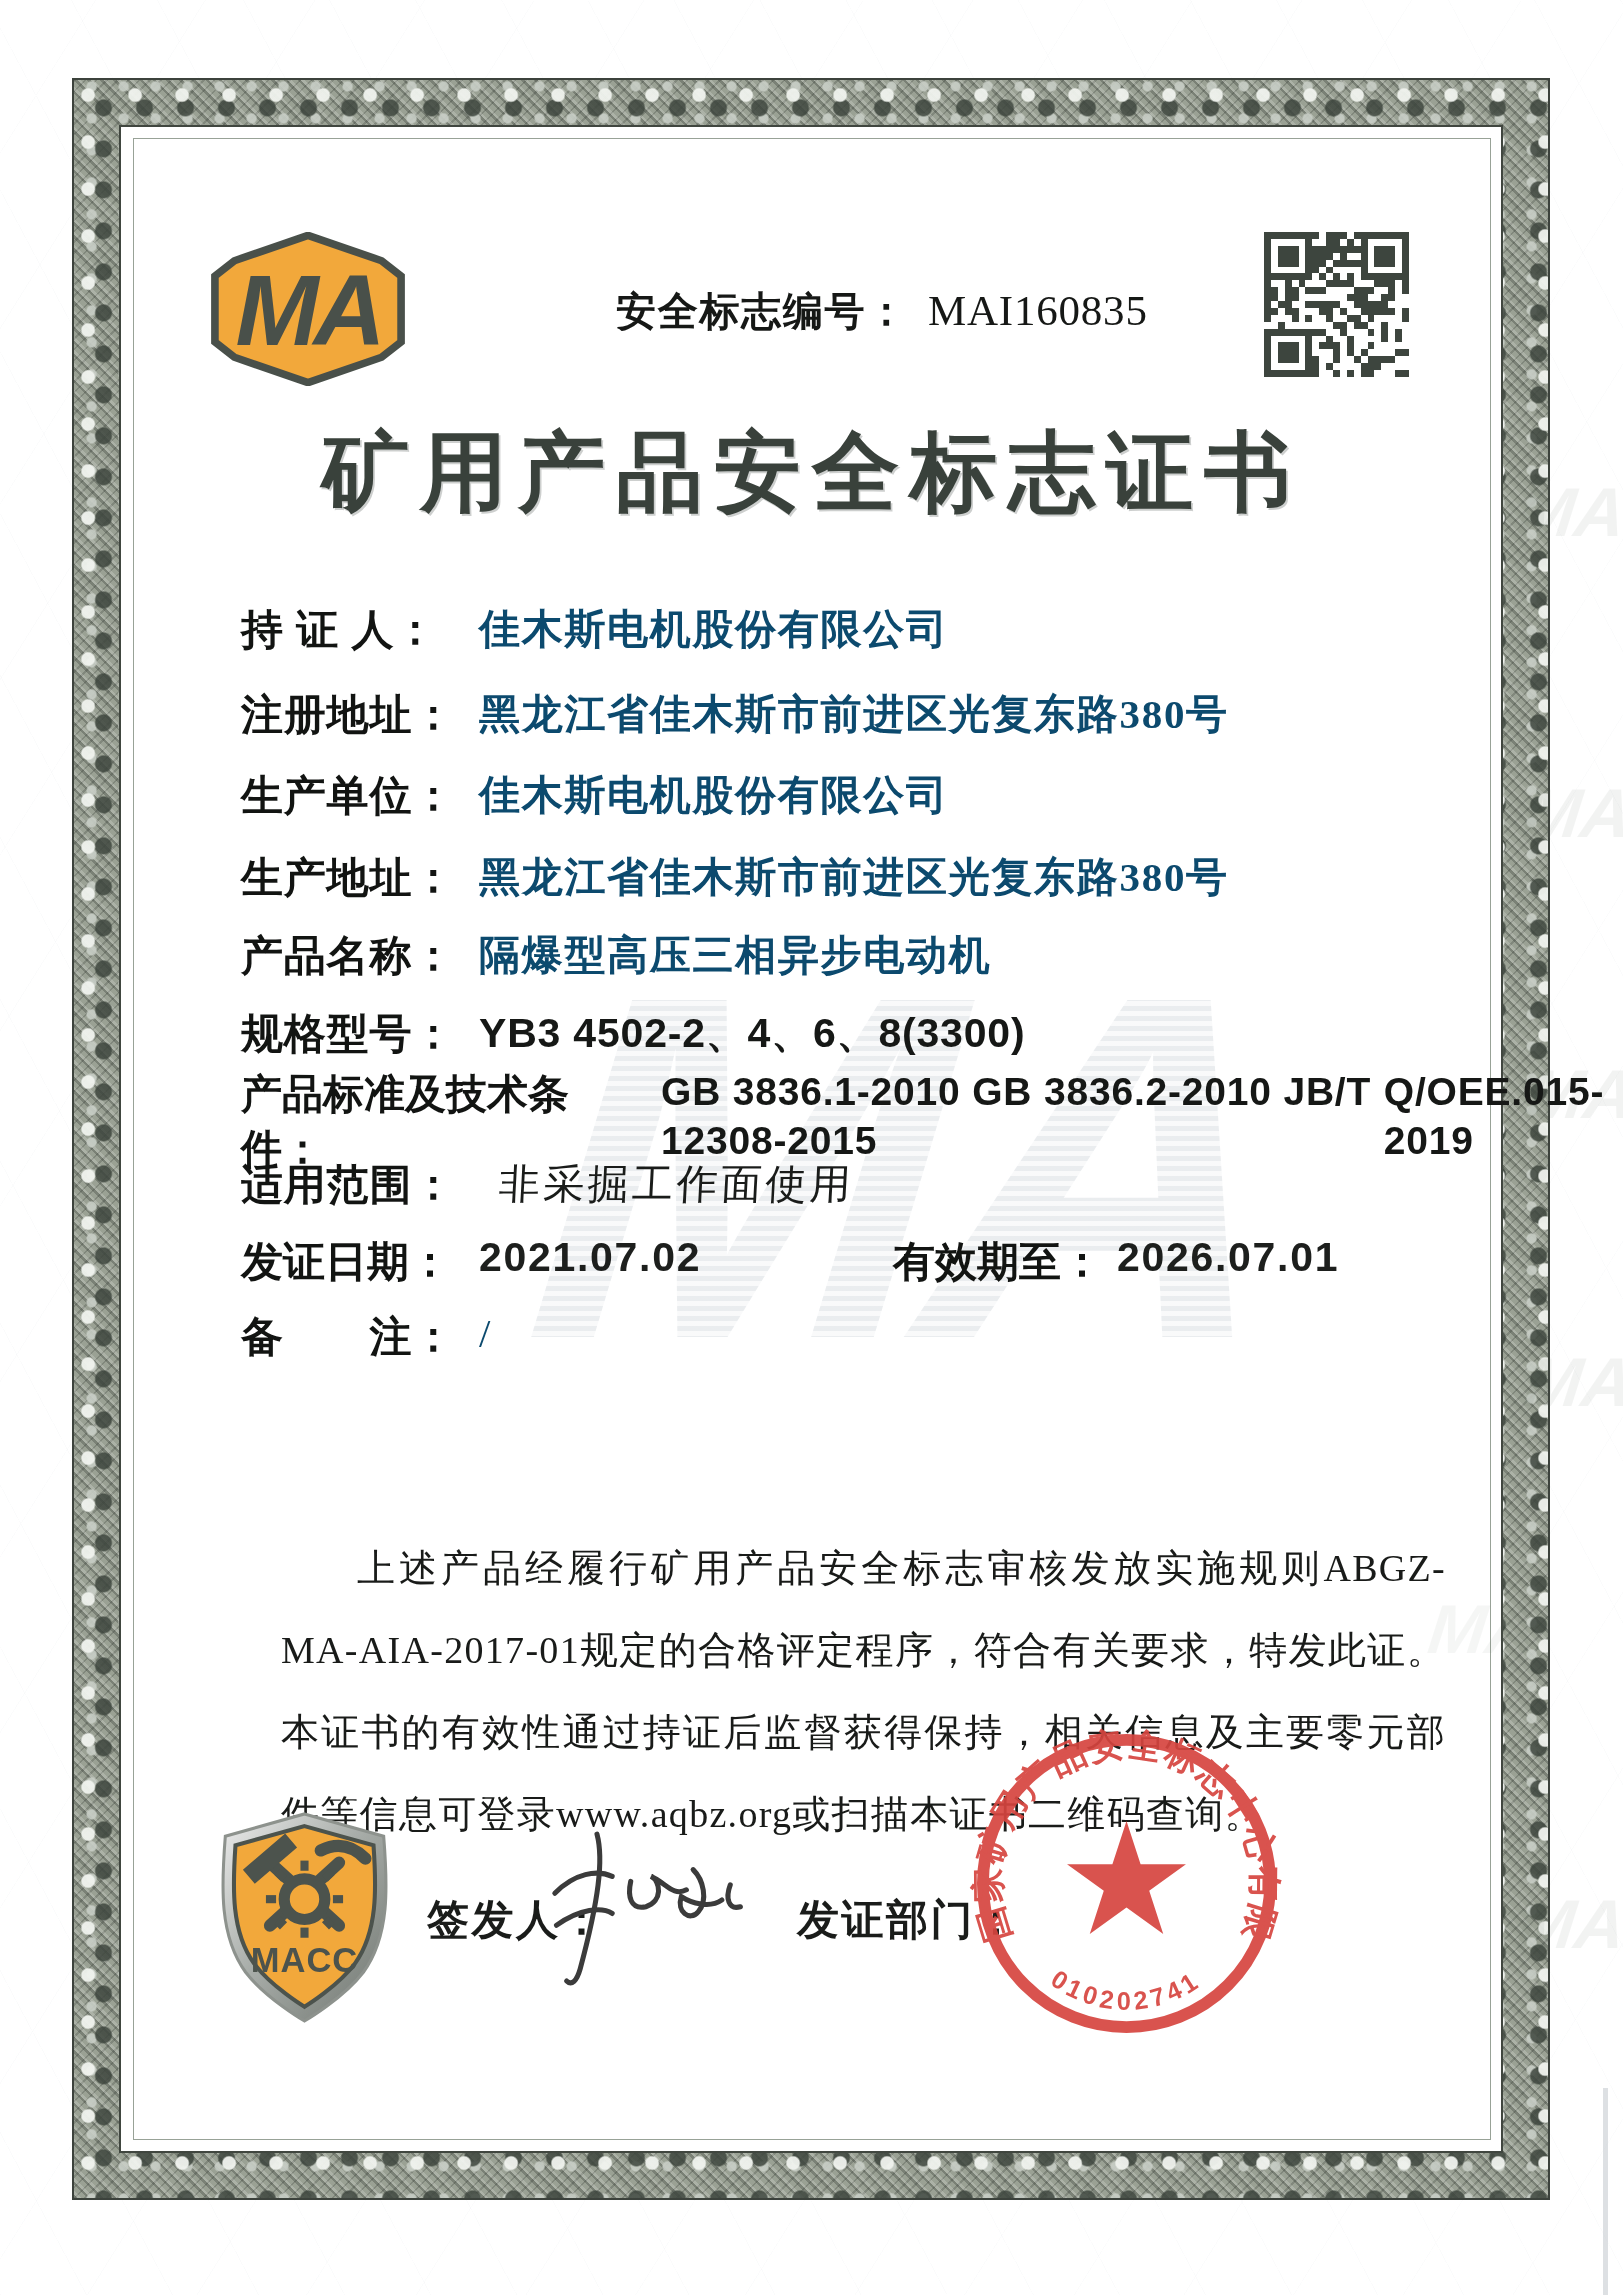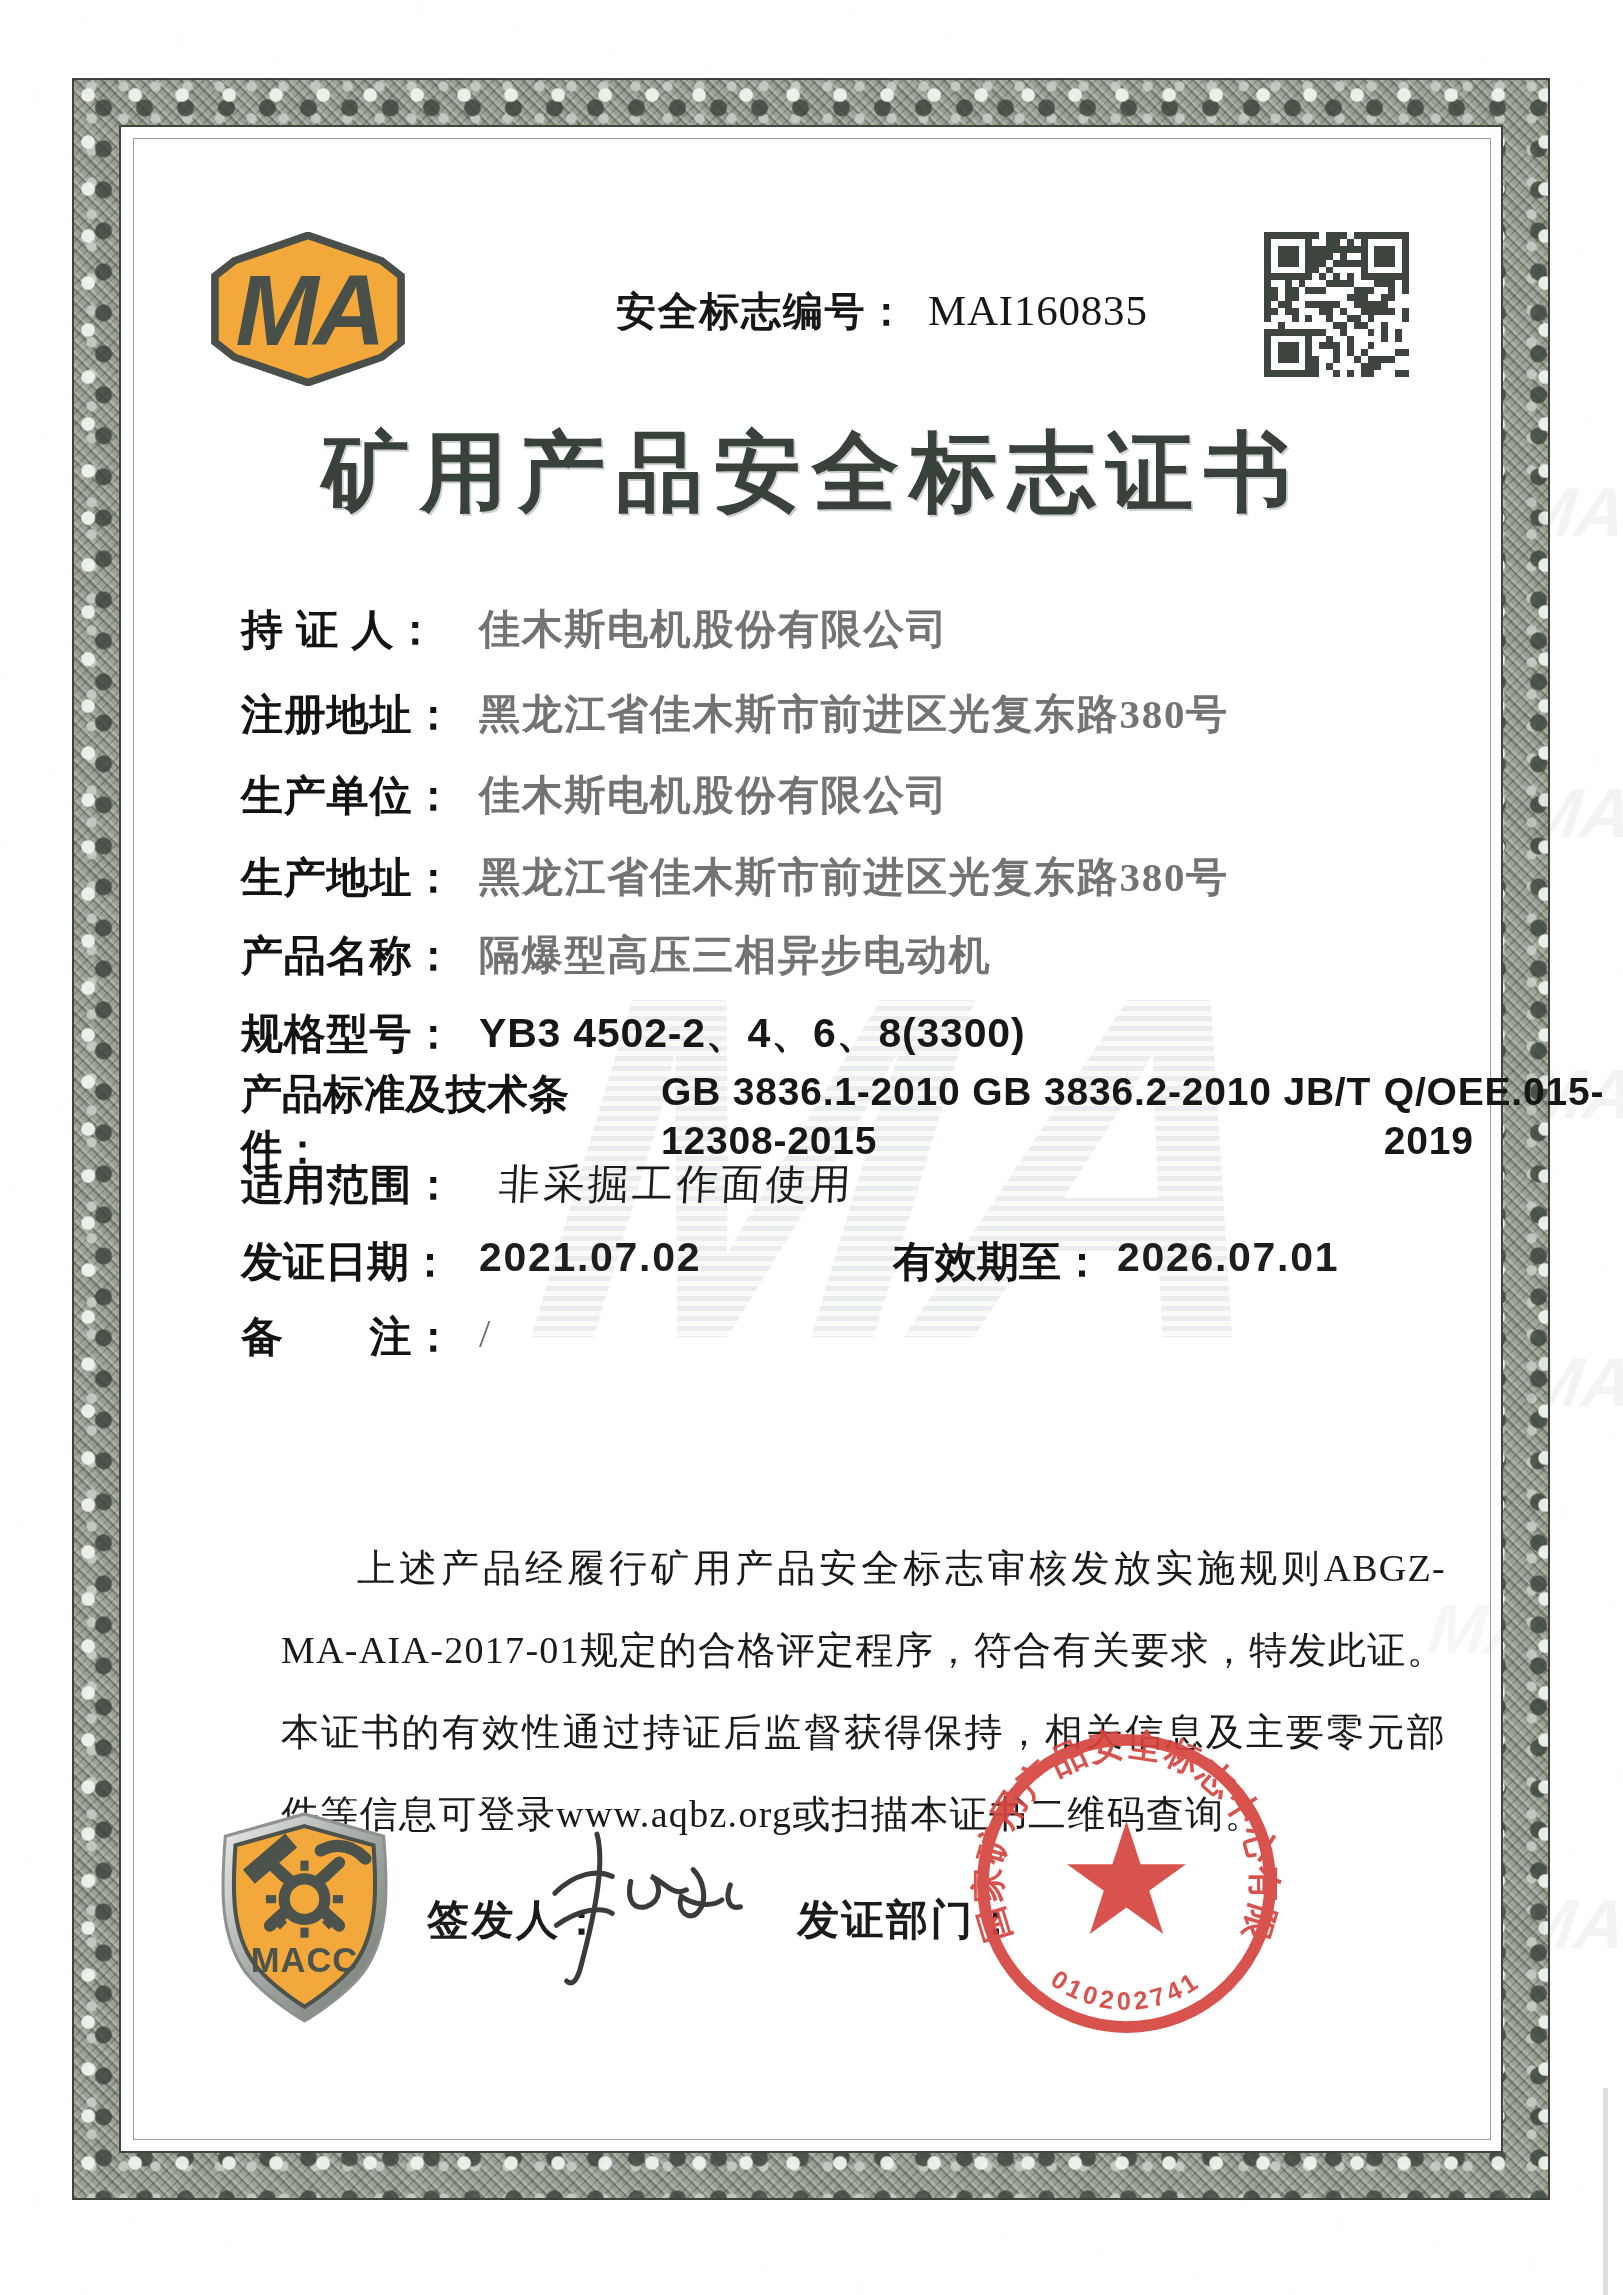--- a/index.html
+++ b/index.html
@@ -74,21 +74,21 @@
     color:#39413b; text-shadow:1.7px 1.7px 0 rgba(57,65,59,.25);
   }
 
   .row { position:absolute; left:241px; display:flex; align-items:flex-start;justify-content:flex-end; }
   .row .lab {
     font-family:"Liberation Sans","DejaVu Sans",sans-serif;
     font-size:42px; font-weight:700; letter-spacing:0.8px; color:#121412;
     width:238px; flex:none;
   }
   .row .lab.wide { width:393px; font-size:41px; letter-spacing:0; }
-  .row .val { font-size:41px; font-weight:700; color:#737373; letter-spacing:1.7px; }
+  .row .val { font-size:41px; font-weight:700; color:#0c4a6e; letter-spacing:1.7px; }
   .row .val-num {
     font-family:"Liberation Sans","DejaVu Sans",sans-serif;
     font-size:39px; font-weight:700; color:#161816; letter-spacing:0.8px;
   }
   .row .val-kai { font-size:41px; font-weight:500; color:#1a1c1a; letter-spacing:3.4px; transform:skewX(-3deg); }
   .std-lines { display:flex; line-height:49px; }
 
   .dates { position:absolute; left:241px; top:1234px; width:1184px; display:flex; align-items:flex-start; }
   .dates .lab { font-family:"Liberation Sans","DejaVu Sans",sans-serif; font-size:42px; font-weight:700; color:#121412; }
   .dates .val-num { font-family:"Liberation Sans","DejaVu Sans",sans-serif; font-size:41px; font-weight:700; letter-spacing:1.7px; }

